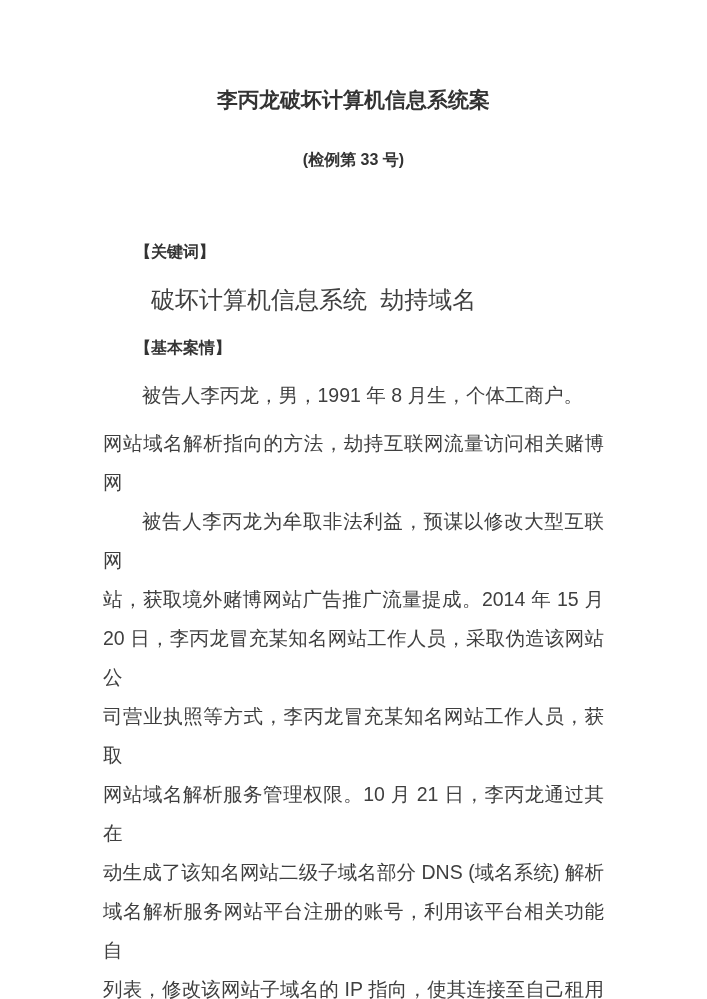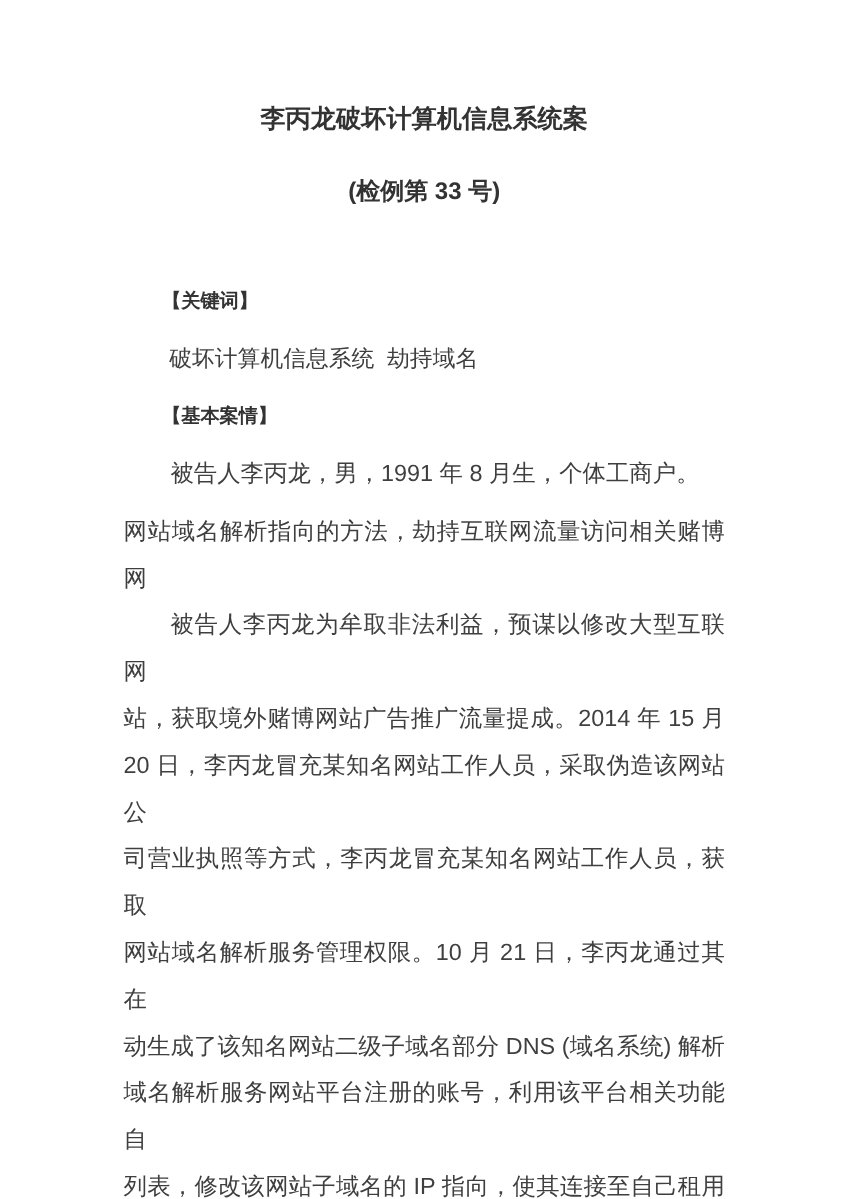--- a/index.html
+++ b/index.html
@@ -25,36 +25,36 @@
     margin: 0 0 32px 0;
     text-align: center;
     font-size: 21px;
     font-weight: bold;
     line-height: 28px;
     color: #333333;
   }
   .case-number {
     margin: 0 0 58px 0;
     text-align: center;
-    font-size: 20px;
+    font-size: 16px;
     font-weight: bold;
     line-height: 28px;
     color: #333333;
   }
   .sec-heading {
     margin: 0 0 9px 0;
     font-size: 16px;
     font-weight: bold;
     line-height: 39px;
     text-indent: 2em;
     color: #333333;
   }
   .keywords-text {
     margin: 0 0 9px 0;
-    font-size: 19px;
+    font-size: 24px;
     line-height: 39px;
     text-indent: 2em;
     white-space: pre-wrap;
   }
   .para {
     margin: 0 0 9px 0;
     font-size: 19.5px;
     line-height: 39px;
   }
   .para-single {

